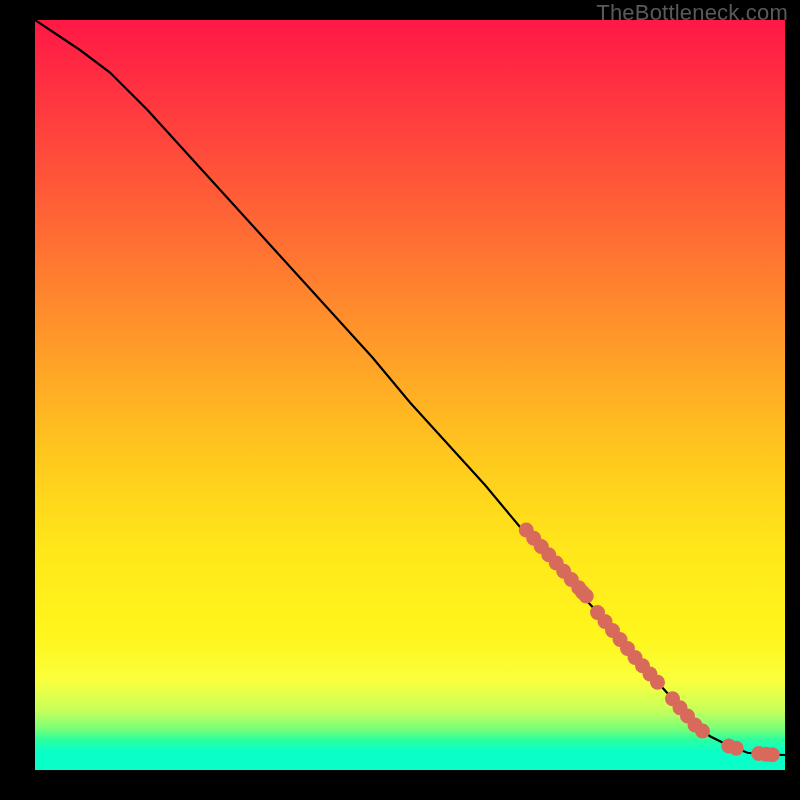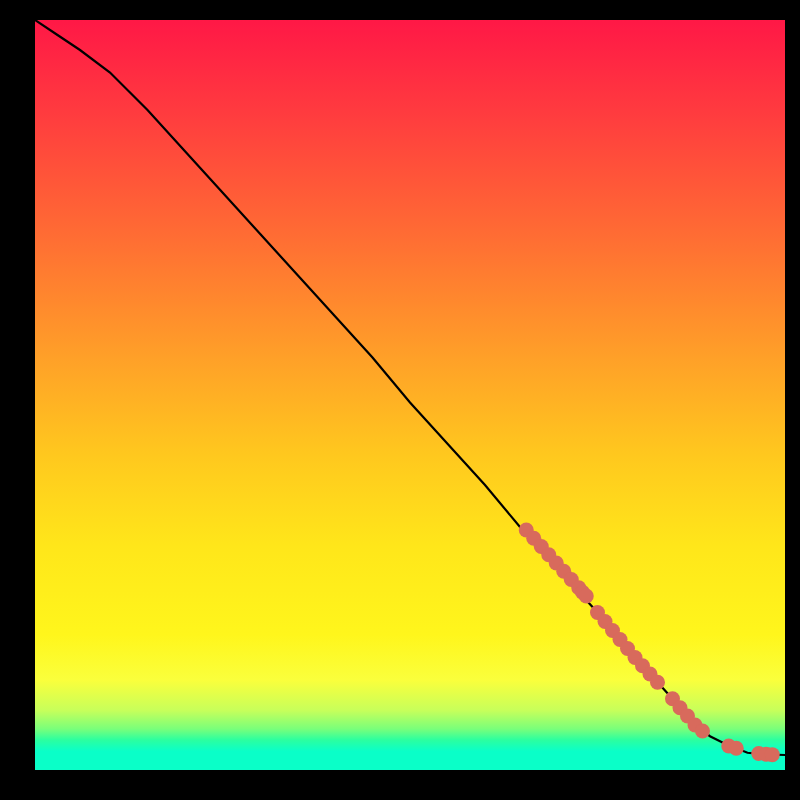--- a/index.html
+++ b/index.html
@@ -91,13 +91,14 @@
           <circle cx="660.00" cy="705.00" r="7.5" fill="#d86a5c"></circle>
           <circle cx="667.50" cy="711.00" r="7.5" fill="#d86a5c"></circle>
           <circle cx="693.75" cy="726.00" r="7.5" fill="#d86a5c"></circle>
           <circle cx="701.25" cy="728.25" r="7.5" fill="#d86a5c"></circle>
           <circle cx="723.75" cy="733.50" r="7.5" fill="#d86a5c"></circle>
           <circle cx="731.25" cy="734.25" r="7.5" fill="#d86a5c"></circle>
           <circle cx="737.25" cy="734.63" r="7.5" fill="#d86a5c"></circle>
         </g>
     </svg>
   </div>
+  <div class="watermark">TheBottleneck.com</div>
 </div>
 
 </body></html>

